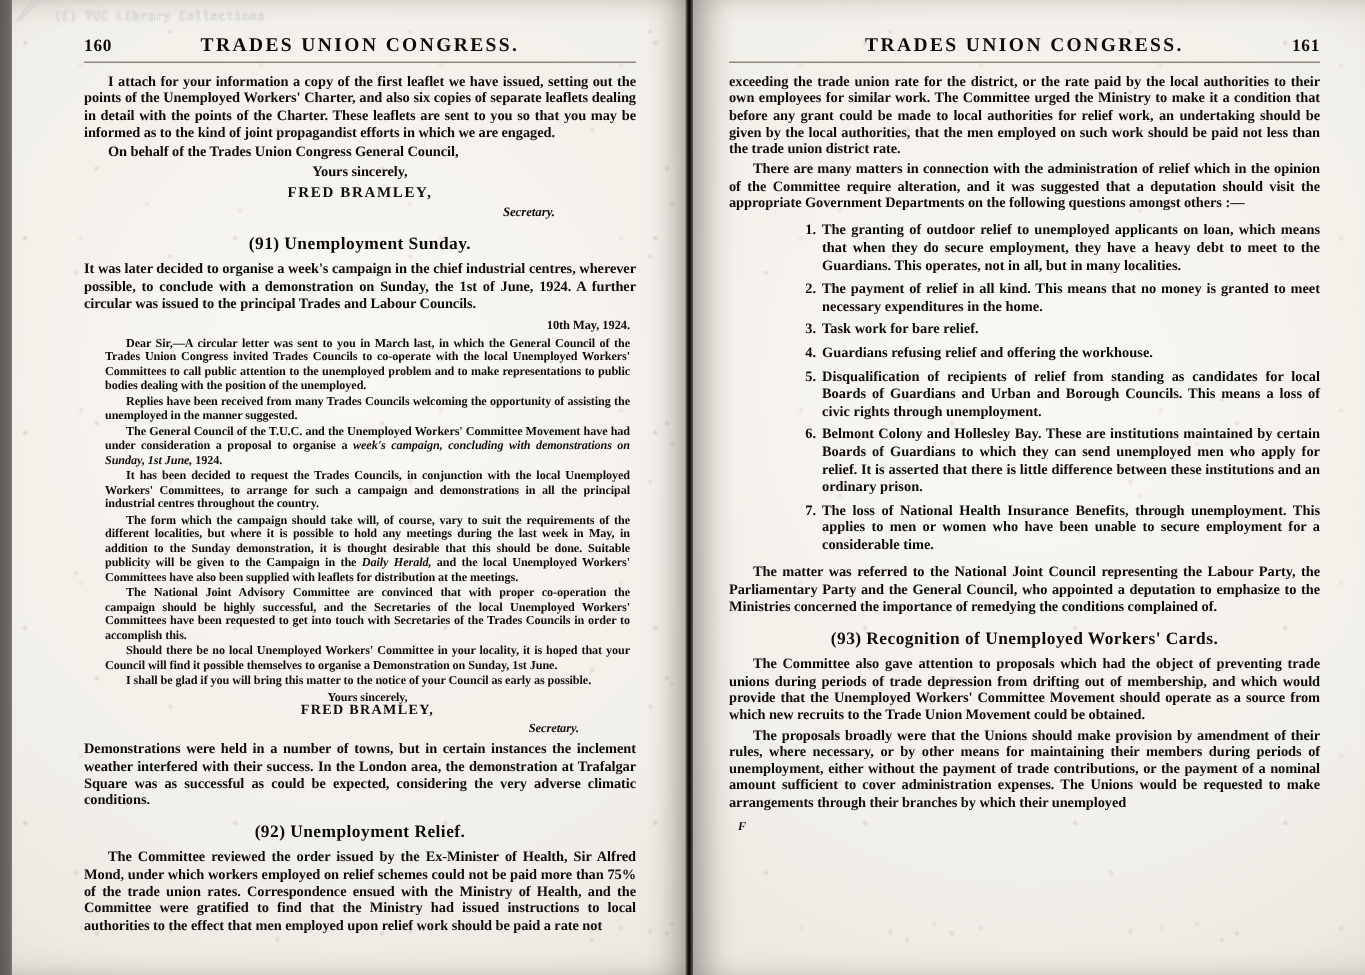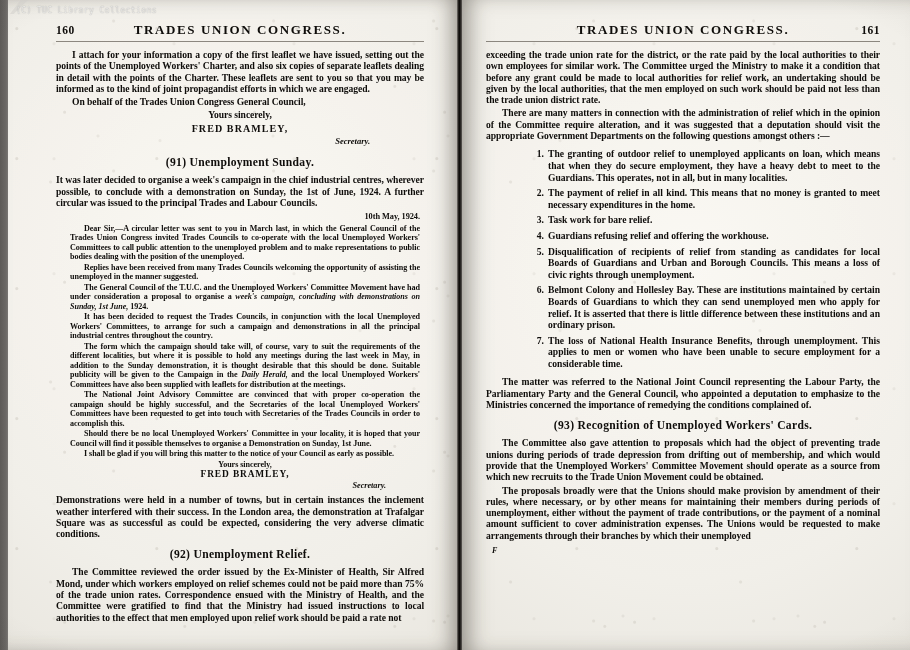--- a/index.html
+++ b/index.html
@@ -19,21 +19,21 @@
   .backdrop {
     position: absolute;
     inset: 0;
     background:
       linear-gradient(to right,
         #5d5a57 0px, #6b6865 6px,
         #8a8683 10px, #8a8683 100%);
   }
   .watermark {
     position: absolute;
-    left: 16px;
+    left: 36px;
     top: 6px;
     font-family: "DejaVu Sans Mono", monospace;
     font-size: 8px;
     letter-spacing: 0.4px;
     color: #efefee;
     opacity: .85;
     text-shadow: 0 0 1px rgba(0,0,0,.5);
     z-index: 40;
     white-space: nowrap;
   }

